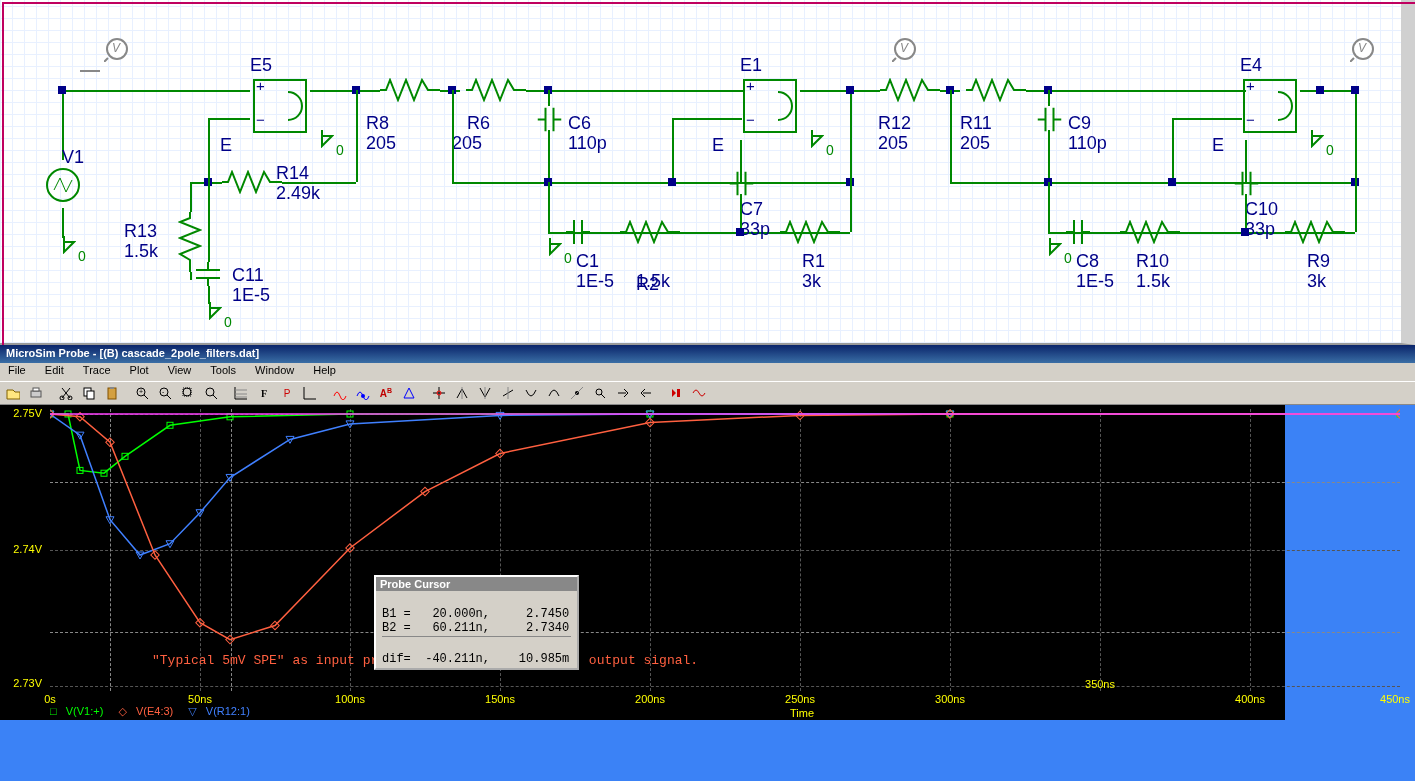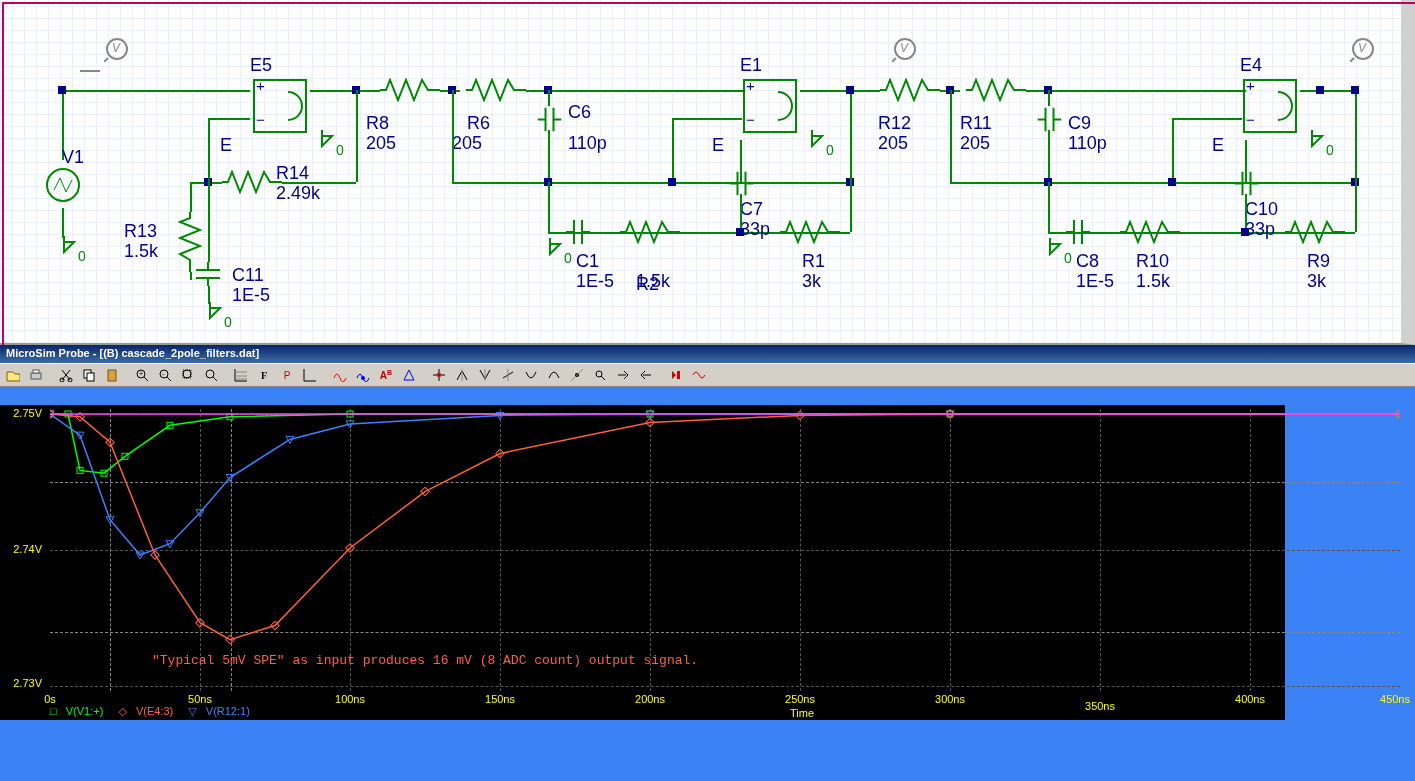--- a/index.html
+++ b/index.html
@@ -195,21 +195,21 @@
 
   <div class="wire v" style="left:548px; top:90px; height:16px;"></div>
   <div class="capacitor" style="left:536px; top:106px; transform:rotate(90deg);">
     <svg width="24" height="24">
         <line x1="0" y1="8" x2="24" y2="8"></line>
         <line x1="0" y1="16" x2="24" y2="16"></line>
         <line x1="12" y1="0" x2="12" y2="8"></line>
         <line x1="12" y1="16" x2="12" y2="24"></line>
       </svg>
   </div>
-  <div class="comp-label" style="left:568px; top:103px;">C6</div>
+  <div class="comp-label" style="left:568px; top:114px;">C6</div>
   <div class="comp-label" style="left:568px; top:134px;">110p</div>
   <div class="wire v" style="left:548px; top:130px; height:52px;"></div>
 
   <div class="wire h" style="left:452px; top:182px; width:398px;"></div>
   <div class="wire v" style="left:452px; top:90px; height:92px;"></div>
   <div class="node" style="left:548px; top:182px;"></div>
   <div class="node" style="left:850px; top:182px;"></div>
 
   <div class="wire v" style="left:548px; top:182px; height:50px;"></div>
   <div class="wire h" style="left:548px; top:232px; width:302px;"></div>
@@ -410,20 +410,30 @@
     <svg viewBox="0 0 26 26">
         <circle cx="13" cy="13" r="10"></circle>
         <line x1="4" y1="22" x2="-6" y2="32"></line>
       </svg>
     <span class="voltprobe-label" style="left:8px; top:5px;">V</span>
   </div>
 </div>
 
 <div class="probe-window">
   <div class="titlebar">MicroSim Probe - [(B) cascade_2pole_filters.dat]</div>
+  <div class="menubar">
+    <span>File</span>
+    <span>Edit</span>
+    <span>Trace</span>
+    <span>Plot</span>
+    <span>View</span>
+    <span>Tools</span>
+    <span>Window</span>
+    <span>Help</span>
+  </div>
   <div class="toolbar">
     <div class="tb-btn">
         <svg>
           <path d="M1 4h6l2 2h5v7H1z" fill="#ffe680" stroke="#806000"></path>
         </svg>
       </div>
     <div class="tb-btn">
         <svg>
           <rect x="2" y="5" width="10" height="6" fill="#ccc" stroke="#555"></rect>
           <rect x="4" y="2" width="6" height="3" fill="#fff" stroke="#555"></rect>
@@ -591,21 +601,21 @@
     <div class="grid-dash-h" style="top:145px;"></div>
     <div class="grid-dash-h" style="top:281px;"></div>
 
     <div class="xtick" style="left:50px; top:288px;">0s</div>
     <div class="xtick" style="left:200px; top:288px;">50ns</div>
     <div class="xtick" style="left:350px; top:288px;">100ns</div>
     <div class="xtick" style="left:500px; top:288px;">150ns</div>
     <div class="xtick" style="left:650px; top:288px;">200ns</div>
     <div class="xtick" style="left:800px; top:288px;">250ns</div>
     <div class="xtick" style="left:950px; top:288px;">300ns</div>
-    <div class="xtick" style="left:1100px; top:295px;text-align:right;">350ns</div>
+    <div class="xtick" style="left:1100px; top:273px;text-align:right;">350ns</div>
     <div class="xtick" style="left:1250px; top:288px;">400ns</div>
     <div class="xtick" style="left:1395px; top:288px;">450ns</div>
     <div class="grid-dash-v" style="left:200px;"></div>
     <div class="grid-dash-v" style="left:350px;"></div>
     <div class="grid-dash-v" style="left:500px;"></div>
     <div class="grid-dash-v" style="left:650px;"></div>
     <div class="grid-dash-v" style="left:800px;"></div>
     <div class="grid-dash-v" style="left:950px;"></div>
     <div class="grid-dash-v" style="left:1100px;"></div>
     <div class="grid-dash-v" style="left:1250px;"></div>
@@ -664,13 +674,20 @@
 
     <div class="annot" style="left:152px; top:248px;">"Typical 5mV SPE" as input  produces 16 mV (8 ADC count) output signal.</div>
 
     <div class="legend" style="top:300px;">
       <span class="tr1"><span>□</span> <span>V(V1:+)</span></span>
       <span class="tr2"><span>◇</span> <span>V(E4:3)</span></span>
       <span class="tr3"><span>▽</span> <span>V(R12:1)</span></span>
     </div>
   </div>
 
+  <div class="cursor-box">
+    <div class="cb-title">Probe Cursor</div>
+    <div class="cb-body">
+<span>B1 =   20.000n,     2.7450</span>
+<span>B2 =   60.211n,     2.7340</span><hr>
+<span>dif=  -40.211n,    10.985m</span></div>
+  </div>
 </div>
 
 </body></html>

